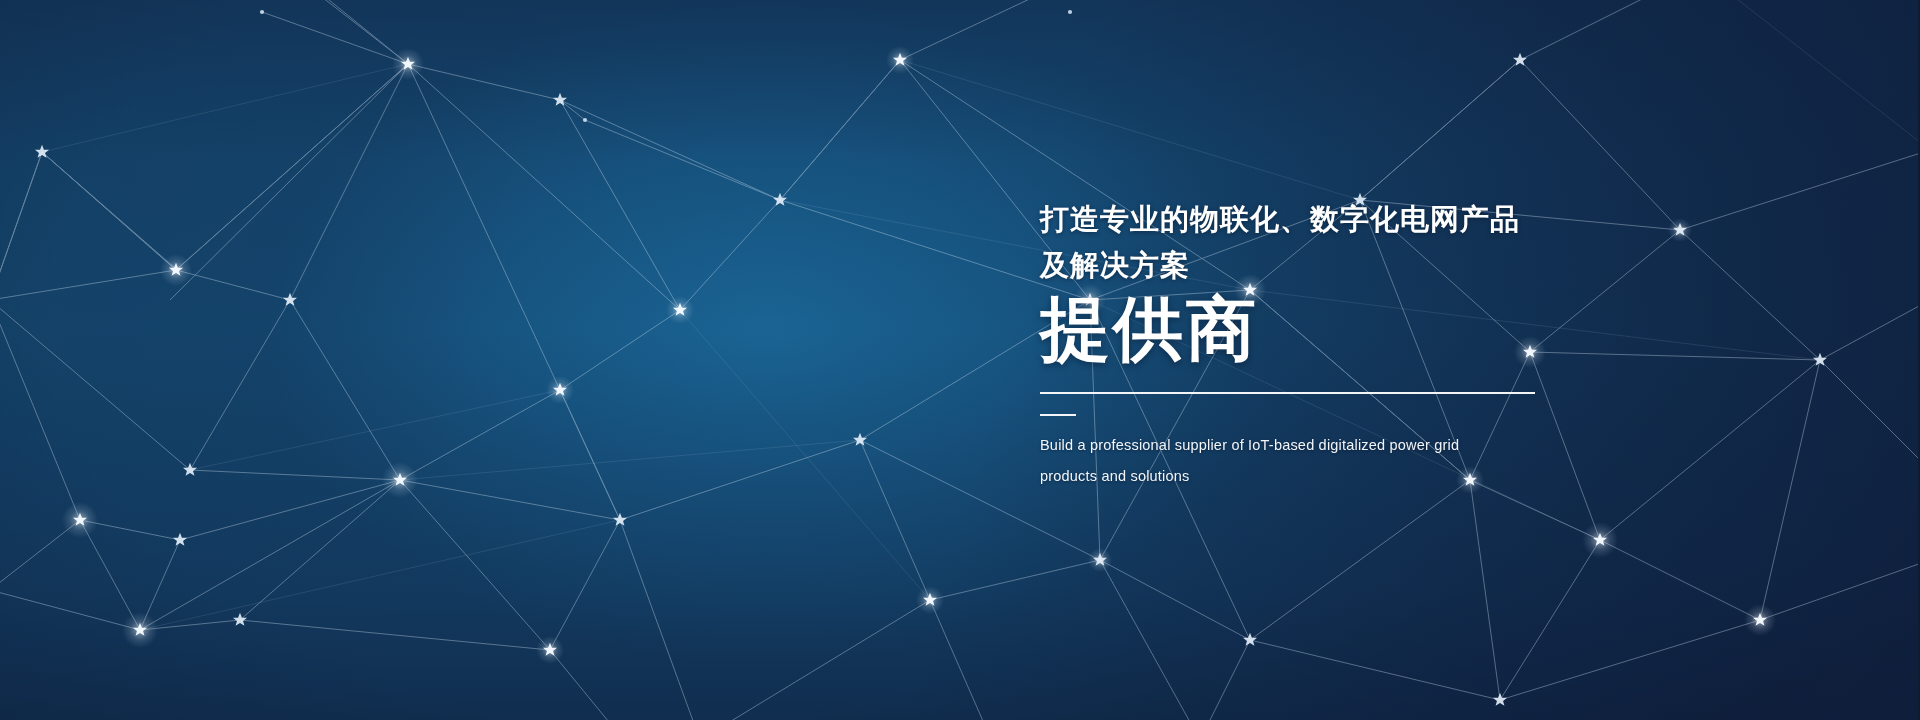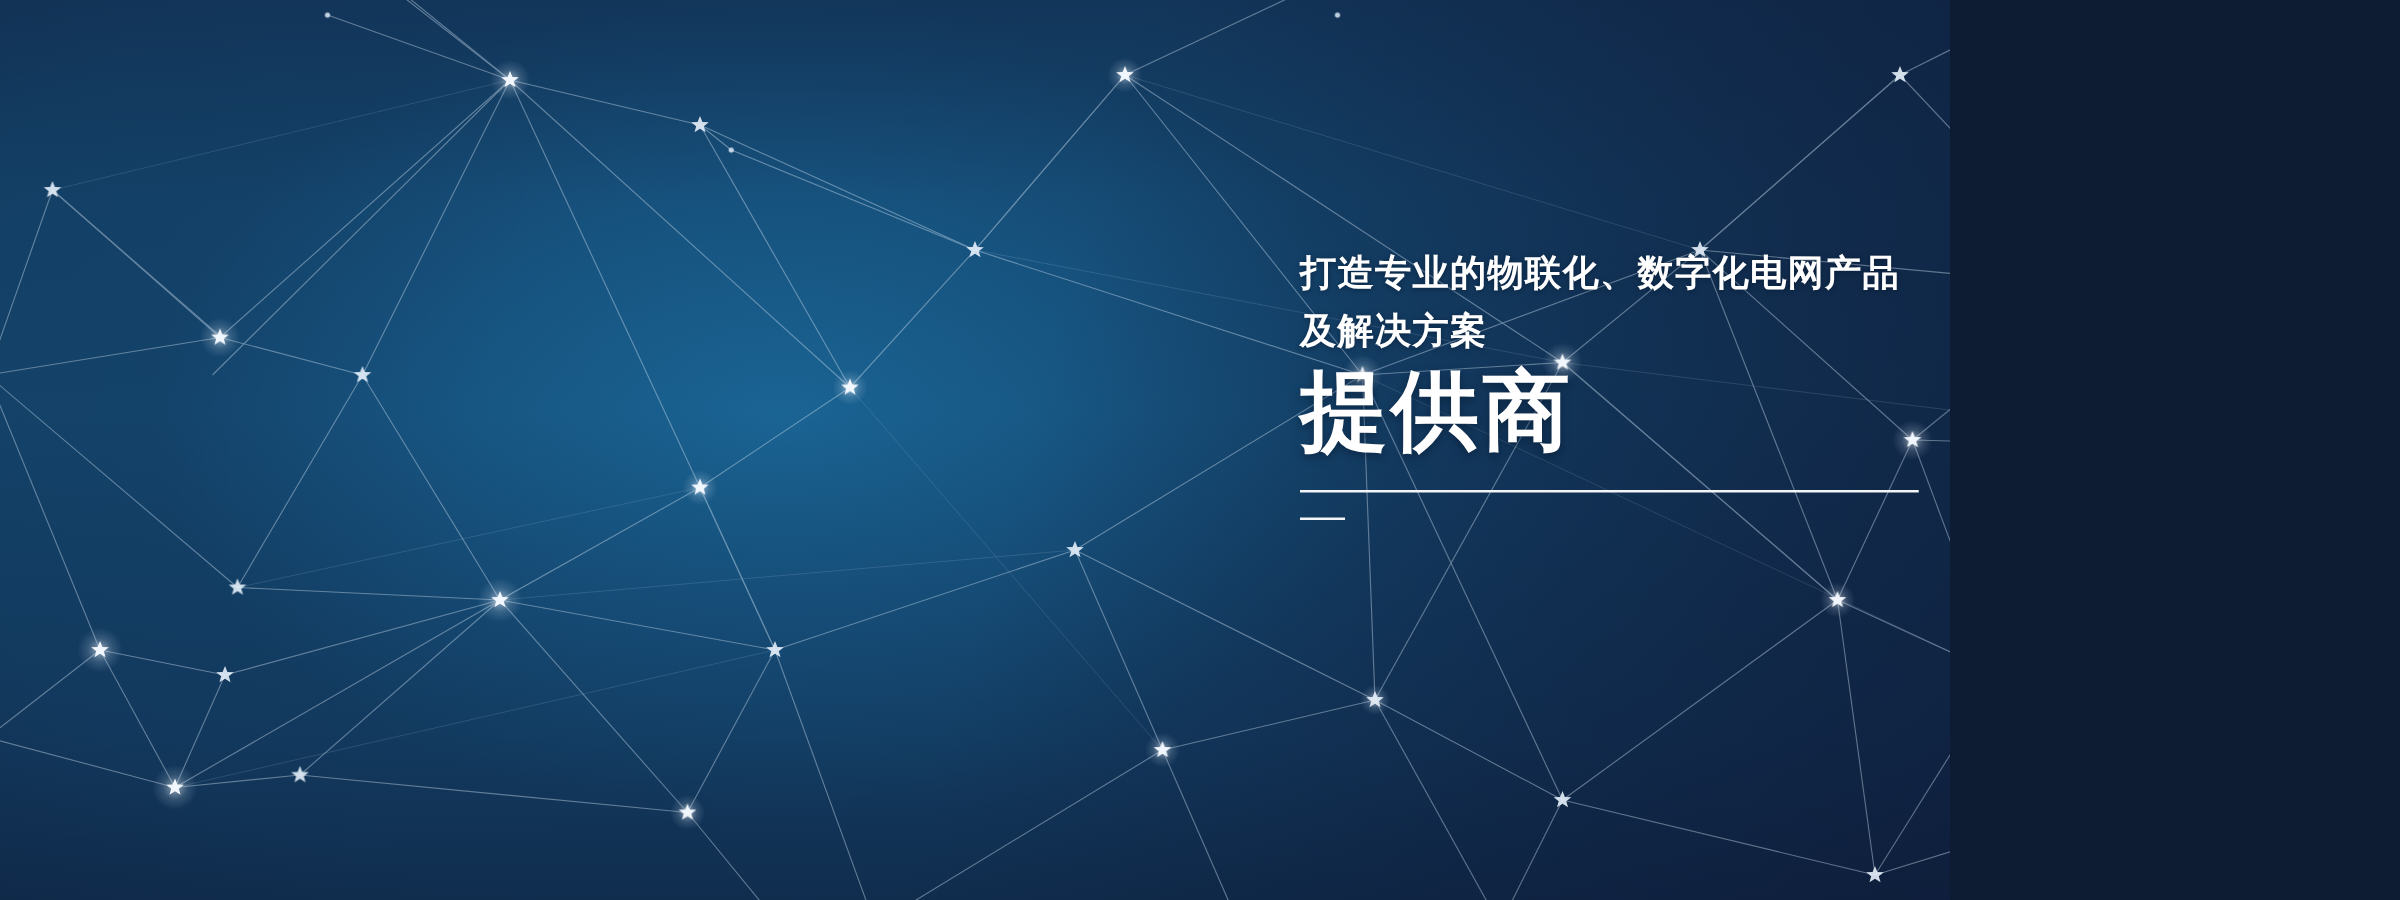--- a/index.html
+++ b/index.html
@@ -7,24 +7,24 @@
     margin: 0;
     padding: 0;
     background: #0d1b33;
   }
   body {
     font-family: "Liberation Sans", "DejaVu Sans", sans-serif;
   }
 
   .stage {
     position: relative;
-    width: 1560px;
+    width: 1918px;
     height: 720px;
     overflow: hidden;
-    background: #ec4899;
+    background: #15803d;
   }
 
   
   .bg-base {
     position: absolute;
     inset: 0;
     background: #14456c;
   }
   
   .bg-glow {
@@ -364,15 +364,17 @@
 
     <div class="headline">打造专业的物联化、数字化电网产品
 及解决方案</div>
 
     <div class="bigword">提供商</div>
 
     <div class="rule-long"></div>
 
     <div class="rule-short"></div>
 
+    <div class="subcopy">Build a professional supplier of IoT-based digitalized power grid
+products and solutions</div>
 
   </div>
 </div>
 
 </body></html>

